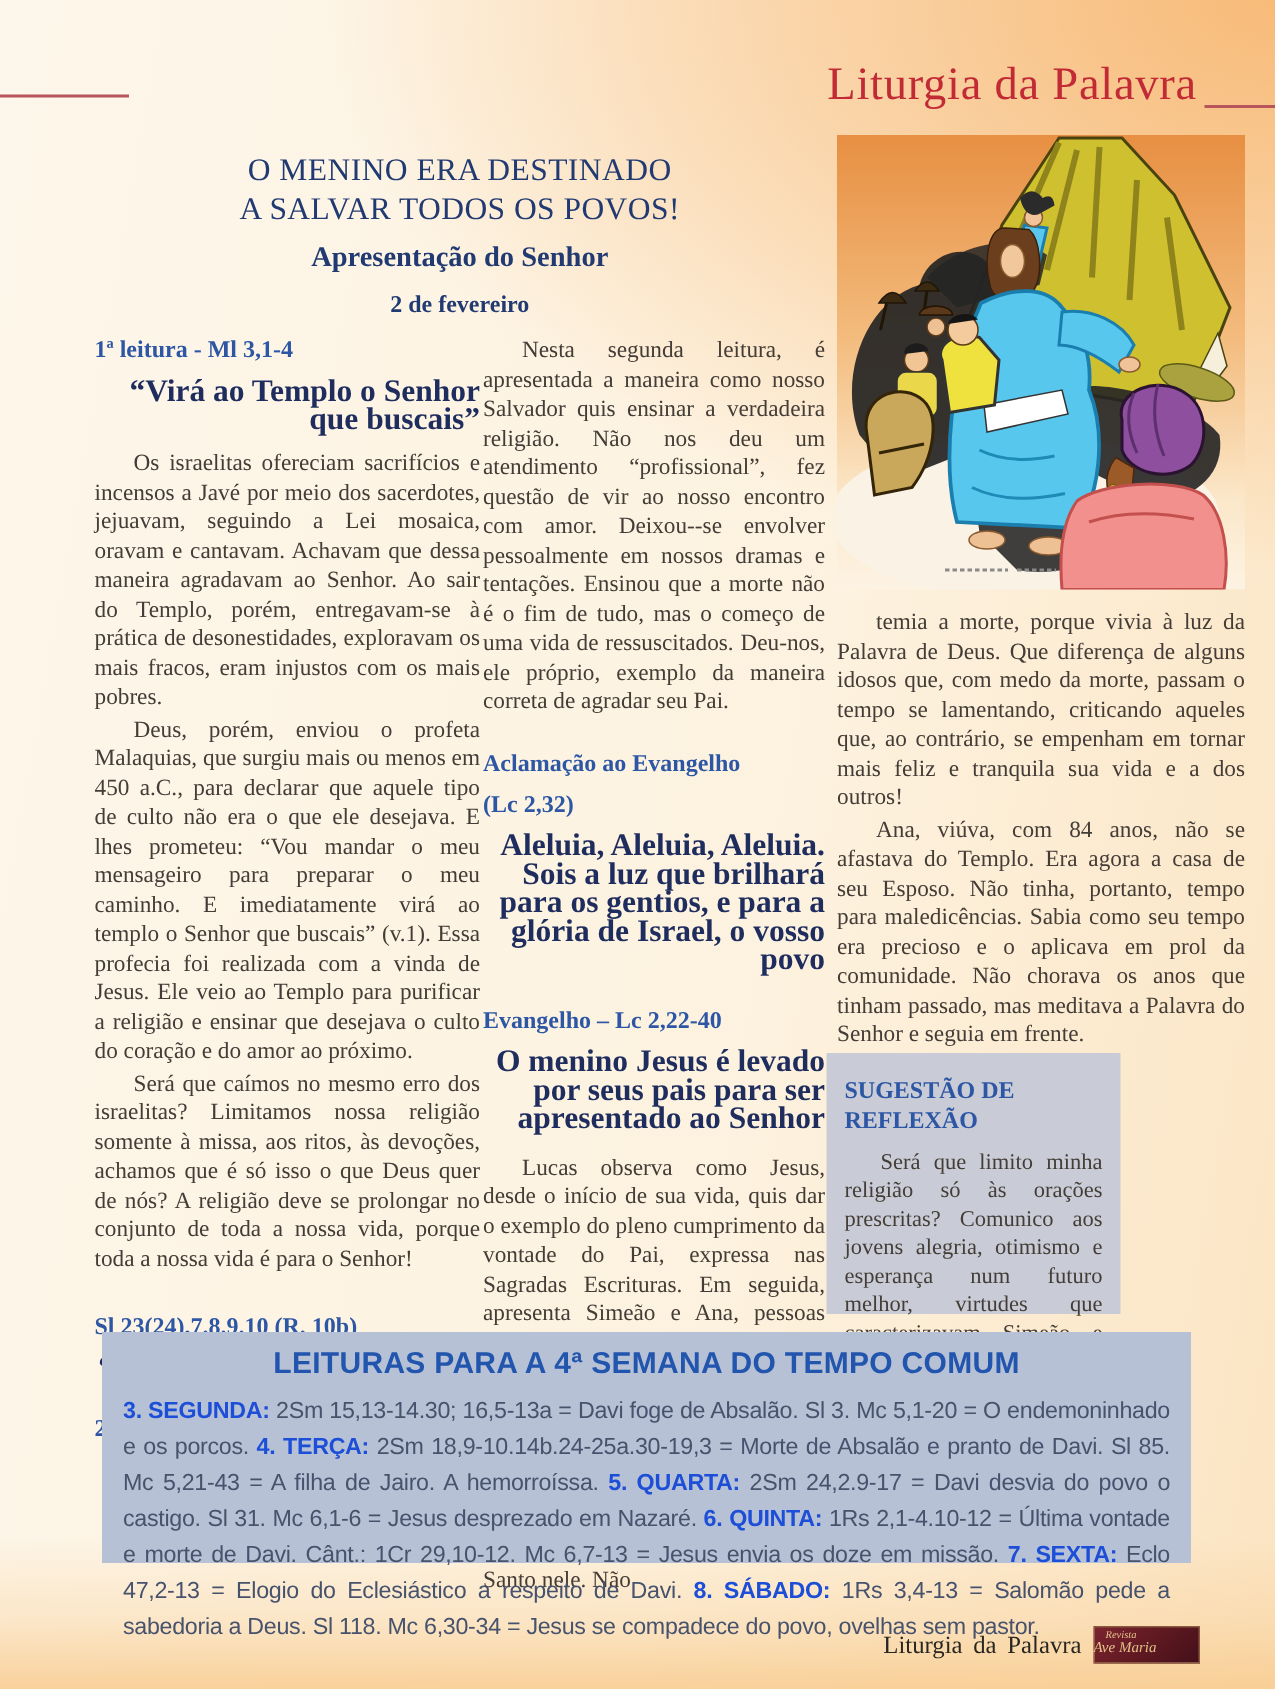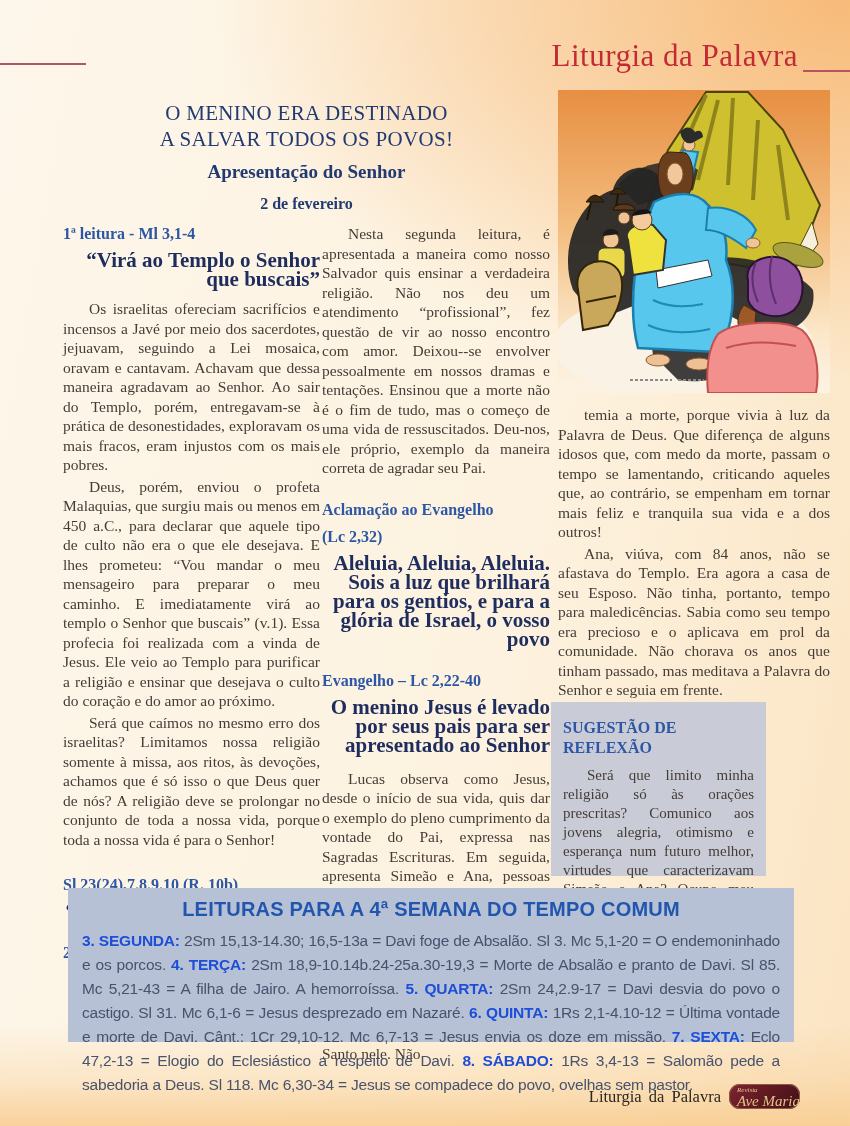--- a/index.html
+++ b/index.html
@@ -34,44 +34,44 @@
   .col p { text-align:justify; text-indent:26px; margin-bottom:2px; }
   .heading { color:#2d57a5; font-weight:bold; font-size:16px; text-align:left; margin:0 0 7px; line-height:20px; }
   .subheading { color:#1e2d5e; font-weight:bold; font-size:21px; text-align:right; margin:0 0 10px; line-height:19px; }
   .gap-lg { margin-top:26px; }
   .gap-md { margin-top:22px; }
   .gap-sm { margin-top:14px; }
   
   .illus { position:absolute; left:558px; top:90px; width:272px; height:303px; }
   
   .reflection {
-    position:absolute; left:551px; top:702px; width:215px; height:174px;
+    position:absolute; left:551px; top:702px; width:196px; height:174px;
     background:#c9ccd6; padding:16px 12px 10px; color:#443d37;
   }
   .reflection .heading { margin-bottom:8px; }
   .reflection p { font-size:15px; line-height:19px; text-align:justify; text-indent:24px; }
   
   .readings {
     position:absolute; left:68px; top:888px; width:726px; height:154px;
     background:#b6c1d5; padding:10px 14px 0;
     font-family:"Liberation Sans","DejaVu Sans",sans-serif;
   }
   .readings h2 { color:#2255ad; font-size:20px; text-align:center; letter-spacing:0.2px; margin-bottom:8px; }
   .readings .rb-body { font-size:15.5px; line-height:24px; color:#47526d; text-align:justify; letter-spacing:-0.2px; }
   .readings .rb-label { color:#1d4ed8; font-weight:bold; }
   
   .footer { position:absolute; right:50px; top:1084px; display:flex; align-items:center; gap:8px; }
   .footer-label { font-size:16.5px; color:#2a2620; word-spacing:3px; }
   .logo {
-    width:71px; height:25px; position:relative; border-radius:11px;
+    width:71px; height:25px; position:relative; border-radius:0;
     background:linear-gradient(135deg,#7c2430 0%, #5d1820 55%, #43101a 100%);
     box-shadow:0 0 0 1px #8a5a40 inset;
   }
   .logo .logo-top  { position:absolute; left:8px; top:2px; font-size:7px; color:#e2c288; font-style:italic; }
-  .logo .logo-main { position:absolute; left:0; right:0; top:9px; text-align:right; font-size:15px; color:#e2c288; font-style:italic; font-family:"Liberation Serif",serif; }
+  .logo .logo-main { position:absolute; left:0; right:16px; top:9px; text-align:left; font-size:10px; color:#e2c288; font-style:italic; font-family:"Liberation Serif",serif; }
 </style>
 </head>
 <body>
 
 <div id="page">
 
   <span class="rule rule-left"></span>
   <h1 class="hdr-title">Liturgia da Palavra</h1>
   <span class="rule rule-right"></span>
 

